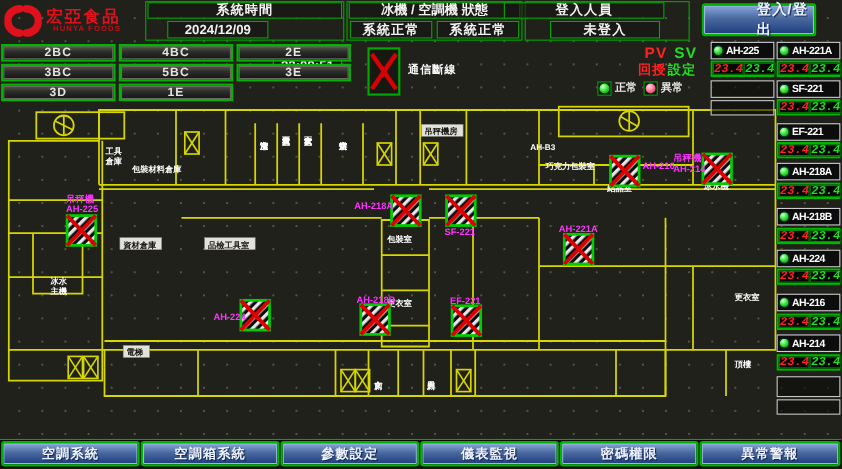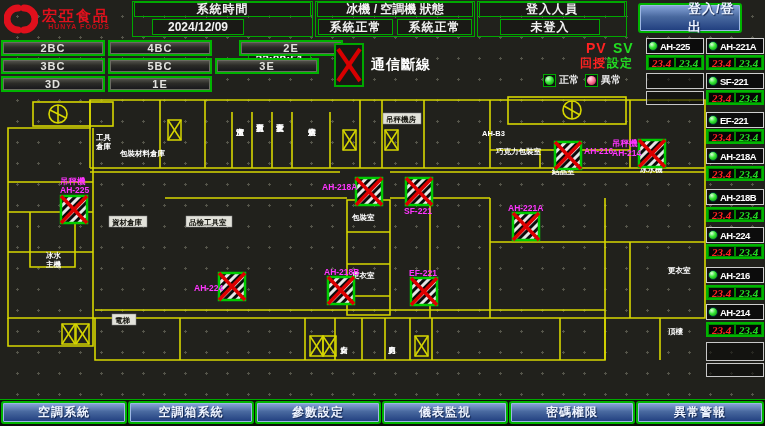--- a/index.html
+++ b/index.html
@@ -44,21 +44,21 @@
   
   .mon-name { position:absolute; width:58px; height:16px; background:#0c0c0c;
     border:1px solid #cfcfcf; display:flex; align-items:center; gap:2px; padding:0 1px;
     font-size:9.5px; font-weight:bold; color:#fff; letter-spacing:-0.5px; cursor:pointer;}
   .mon-name .led { width:10px; height:10px; flex:0 0 10px;
     background:radial-gradient(circle at 35% 30%, #dcffdc, #35e635 45%, #077d07);
     border:1px solid #033; border-radius:50%;}
   .mon-val { position:absolute; width:58px; height:15px; background:#000;
     border:2px solid #00b400; display:flex; }
   .mon-val span { flex:1; display:flex; align-items:center; justify-content:center;
-    font-family:Liberation Serif, serif; font-style:italic;
+    font-family:Liberation Mono, monospace; font-style:italic;
     font-weight:bold; font-size:11px; border:1px solid #008800; background:#050505;}
   .mon-empty { position:absolute; border:1px solid #c8c8c8; background:rgba(10,10,8,.6);}
   
   #navbar { position:absolute; left:0; top:399px; width:765px; height:27px; background:#0d0d0a;
             border-top:1px solid #00a800;}
   .nav-btn { top:401px; height:23px; width:126px; font-size:12px; }
   
   #map { position:absolute; left:0; top:92px; }
   .wall { stroke:#d6d600; stroke-width:1.6; fill:none; }
   .rlabel { fill:#ffffff; font-family:"Liberation Sans",sans-serif; font-size:7.5px; font-weight:bold;}
@@ -85,41 +85,41 @@
 <div class="hbox" style="left:134px; top:2px; width:177px; height:15px;">系統時間</div>
 <div class="hbox" style="left:152px; top:19px; width:92px; height:16px; letter-spacing:0;">2024/12/09</div>
 <div class="hbox" style="left:248px; top:19px; width:63px; height:16px; letter-spacing:0;margin-top:33px;">22:09:51</div>
 
 <div class="sect" style="left:315px; top:1px; width:160px; height:36px;"></div>
 <div class="hbox" style="left:317px; top:2px; width:156px; height:15px; letter-spacing:0;">冰機 / 空調機 狀態</div>
 <div class="hbox" style="left:318px; top:19px; width:75px; height:16px;">系統正常</div>
 <div class="hbox" style="left:397px; top:19px; width:75px; height:16px;">系統正常</div>
 
 <div class="sect" style="left:477px; top:1px; width:150px; height:36px;"></div>
-<div class="hbox" style="left:479px; top:2px; width:146px; height:15px;">登入人員</div>
+<div class="hbox" style="left:458px; top:2px; width:146px; height:15px;">登入人員</div>
 <div class="hbox" style="left:500px; top:19px; width:100px; height:16px;">未登入</div>
 
 <div class="btn-blue" style="left:638px; top:3px; width:104px; height:30px;padding-left:48px;">登入/登出</div>
 
 <div class="fbtn" style="left:1px;   top:40px;">2BC</div>
 <div class="fbtn" style="left:108px; top:40px;">4BC</div>
-<div class="fbtn" style="left:215px; top:40px;margin-left:24px;">2E</div>
+<div class="fbtn" style="left:215px; top:40px;">2E</div>
 <div class="fbtn" style="left:1px;   top:58px;">3BC</div>
 <div class="fbtn" style="left:108px; top:58px;">5BC</div>
 <div class="fbtn" style="left:215px; top:58px;">3E</div>
 <div class="fbtn" style="left:1px;   top:76px;">3D</div>
 <div class="fbtn" style="left:108px; top:76px;">1E</div>
 
 <div class="xlegend" style="left:334px; top:43px; width:30px; height:44px;">
   <svg width="26" height="40" viewBox="0 0 26 40">
     <line x1="2" y1="4" x2="24" y2="36" stroke="#d80000" stroke-width="4"></line>
     <line x1="24" y1="4" x2="2" y2="36" stroke="#d80000" stroke-width="4"></line>
   </svg>
 </div>
-<div class="abs" style="left:371px; top:56px; font-size:14px; font-weight:bold; letter-spacing:1px;">通信斷線</div>
+<div class="abs" style="left:371px; top:56px; font-size:10px; font-weight:bold; letter-spacing:1px;">通信斷線</div>
 
 <span class="pvsv red" style="left:586px; top:40px;">PV</span>
 <span class="pvsv grn" style="left:613px; top:40px;">SV</span>
 <span class="pvsv red" style="left:580px; top:55px; font-size:12px;">回授</span>
 <span class="pvsv grn" style="left:607px; top:55px; font-size:12px;">設定</span>
 
 <div class="ledwrap" style="left:543px; top:73px;">
   <span class="ledbox">
       <span class="led led-g"></span>
     </span>

